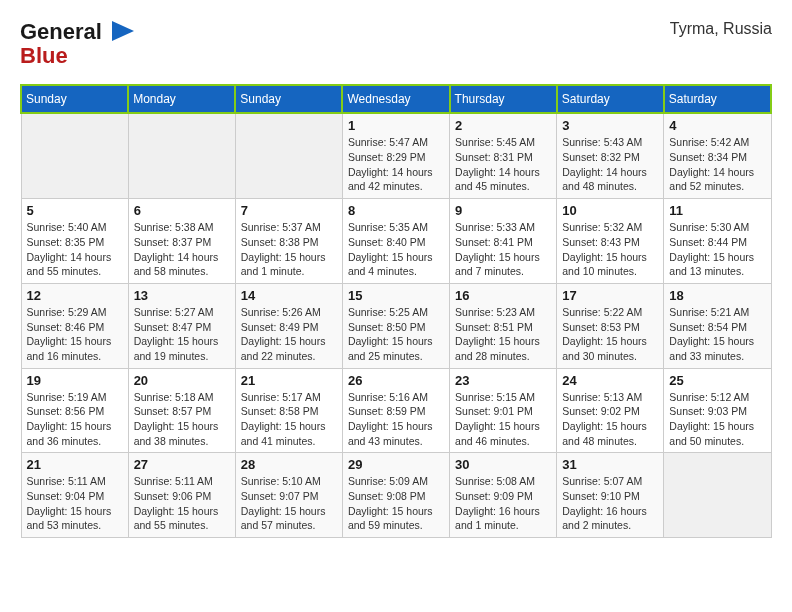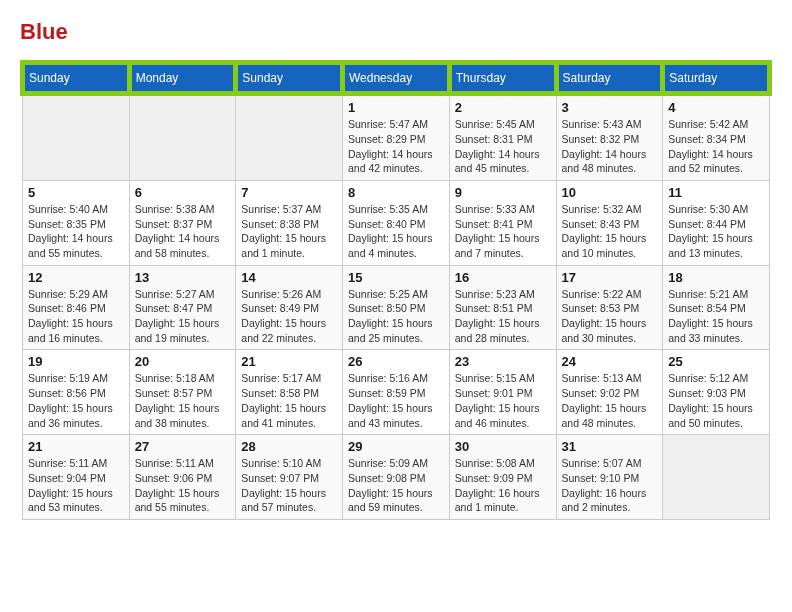--- a/index.html
+++ b/index.html
@@ -38,21 +38,21 @@
       border-collapse: collapse;
       font-size: 11px;
     }
     thead tr th {
       background: #1565c0;
       color: #fff;
       padding: 6px 4px;
       text-align: left;
       font-size: 12px;
       font-weight: normal;
-      border: 5px solid #84cc16;
+      border: 2px solid #84cc16;
     }
     tbody tr td {
       border: 1px solid #ccc;
       vertical-align: top;
       padding: 4px 5px;
       width: 107px;
       min-height: 80px;
       background: #fff;
     }
     tbody tr:nth-child(odd) td {
@@ -71,23 +71,32 @@
       line-height: 1.4;
     }
     td.empty { background: #f5f5f5; }
     tbody tr:nth-child(odd) td.empty { background: #f0f0f0; }
   </style>
 </head>
 <body>
 
 <div class="header">
   <div class="logo">
+    <div style="display:flex;align-items:center;gap:2px;">
+      <span style="font-size:22px;font-weight:bold;color:#1a1a1a;line-height:1.1;">
+        <span style="color:#1a1a1a;">General</span>
+      </span>
+      <svg width="30" height="22" viewBox="0 0 30 22">
+        <polygon points="8,0 30,10 8,20" fill="#1565c0"></polygon>
+      </svg>
+    </div>
     <div style="font-size:22px;font-weight:bold;color:#b91c1c;line-height:1.1;">Blue</div>
   </div>
   <div class="title-block">
+    <div class="title-sub">Tyrma, Russia</div>
   </div>
 </div>
 
 <table>
   <thead>
     <tr>
       <th>Sunday</th>
       <th>Monday</th>
       <th>Sunday</th>
       <th>Wednesday</th>

